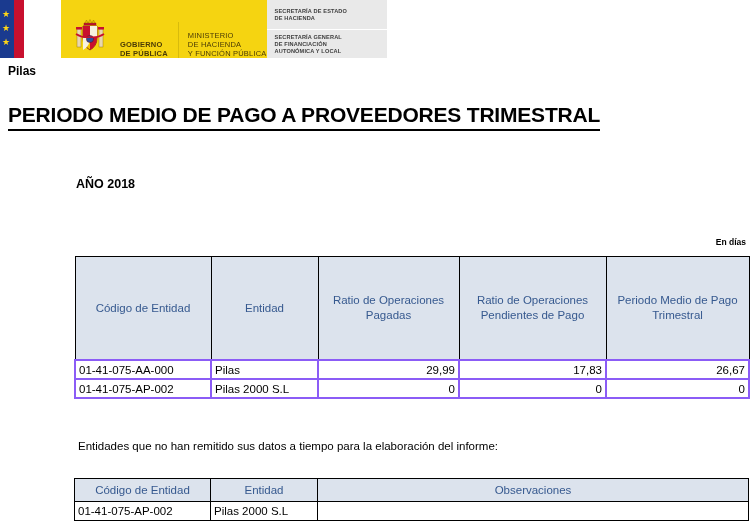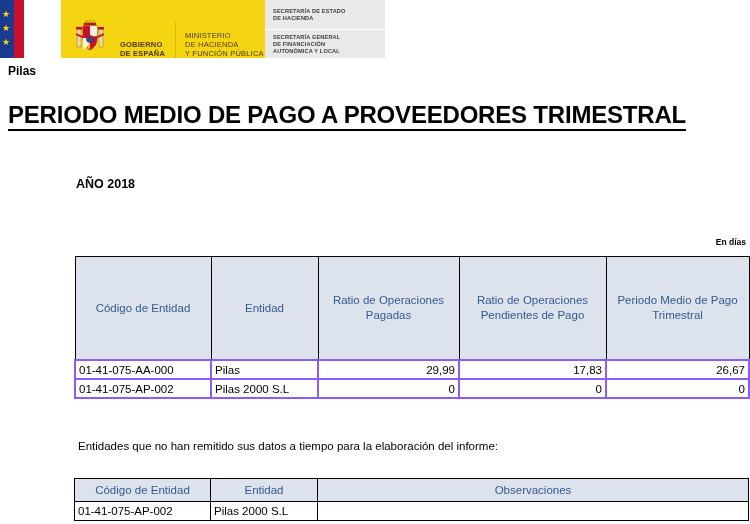--- a/index.html
+++ b/index.html
@@ -120,21 +120,21 @@
     left: 8px;
     top: 64px;
     font-size: 12px;
     font-weight: bold;
   }
   .doc-title {
     position: absolute;
     left: 8px;
     top: 102px;
     width: 740px;
-    font-size: 24px;
+    font-size: 21px;
     font-weight: bold;
     line-height: 26px;
     letter-spacing: -0.2px;
   }
   .doc-title .tl {
     display: inline-block;
     border-bottom: 2px solid #000;
     padding-bottom: 1px;
   }
   .subtitle {
@@ -257,21 +257,21 @@
         <path d="M22 23 h7 v1 q0 8 -7 12 z" fill="#c8102e"></path>
         <circle cx="22" cy="25" r="3.6" fill="#2a4fa0" stroke="#6a0a14" stroke-width="0.5"></circle>
 
         <path d="M8 20 q6 4 14 3" fill="none" stroke="#c8102e" stroke-width="1.6"></path>
         <path d="M36 20 q-6 4 -14 3" fill="none" stroke="#c8102e" stroke-width="1.6"></path>
       </svg>
     </div>
 
     <div class="gob-text">
       <div>GOBIERNO</div>
-      <div>DE ESPAÑA</div>
+      <div>DE PÚBLICA</div>
     </div>
 
     <div class="vline"></div>
 
     <div class="min-text">
       <div>MINISTERIO</div>
       <div>DE HACIENDA</div>
       <div>Y FUNCIÓN PÚBLICA</div>
     </div>
   </div>

